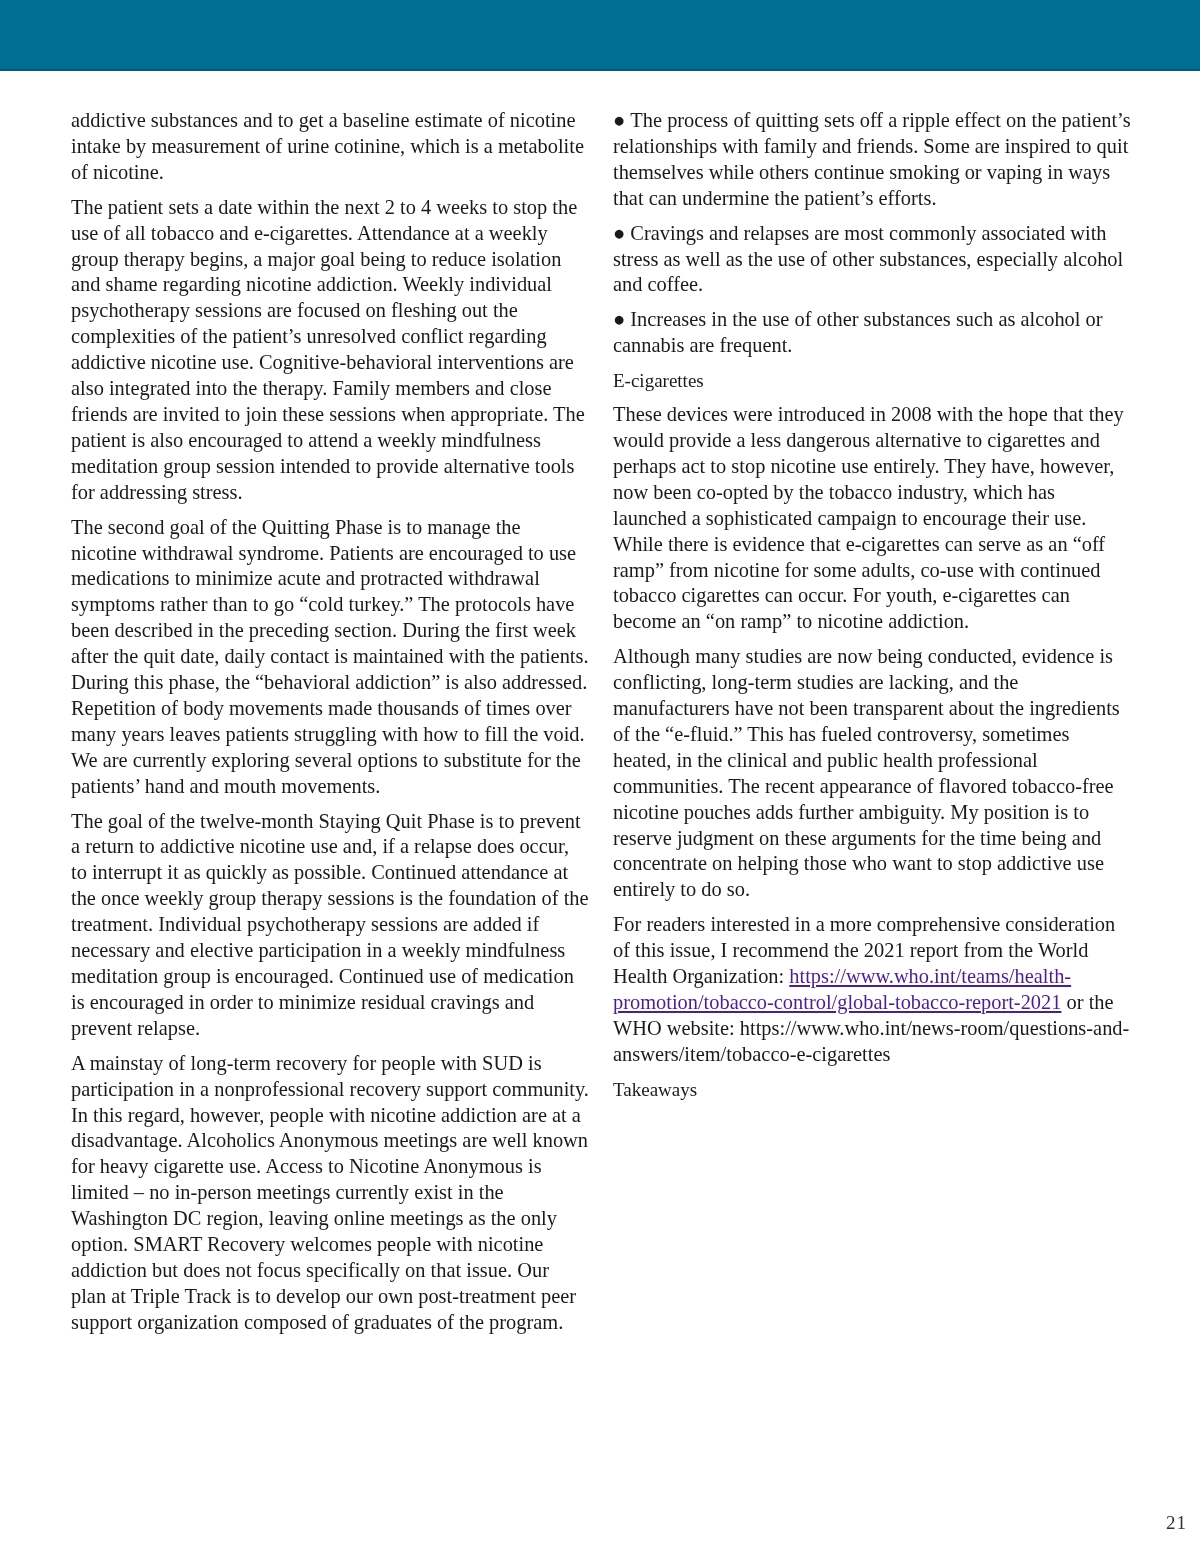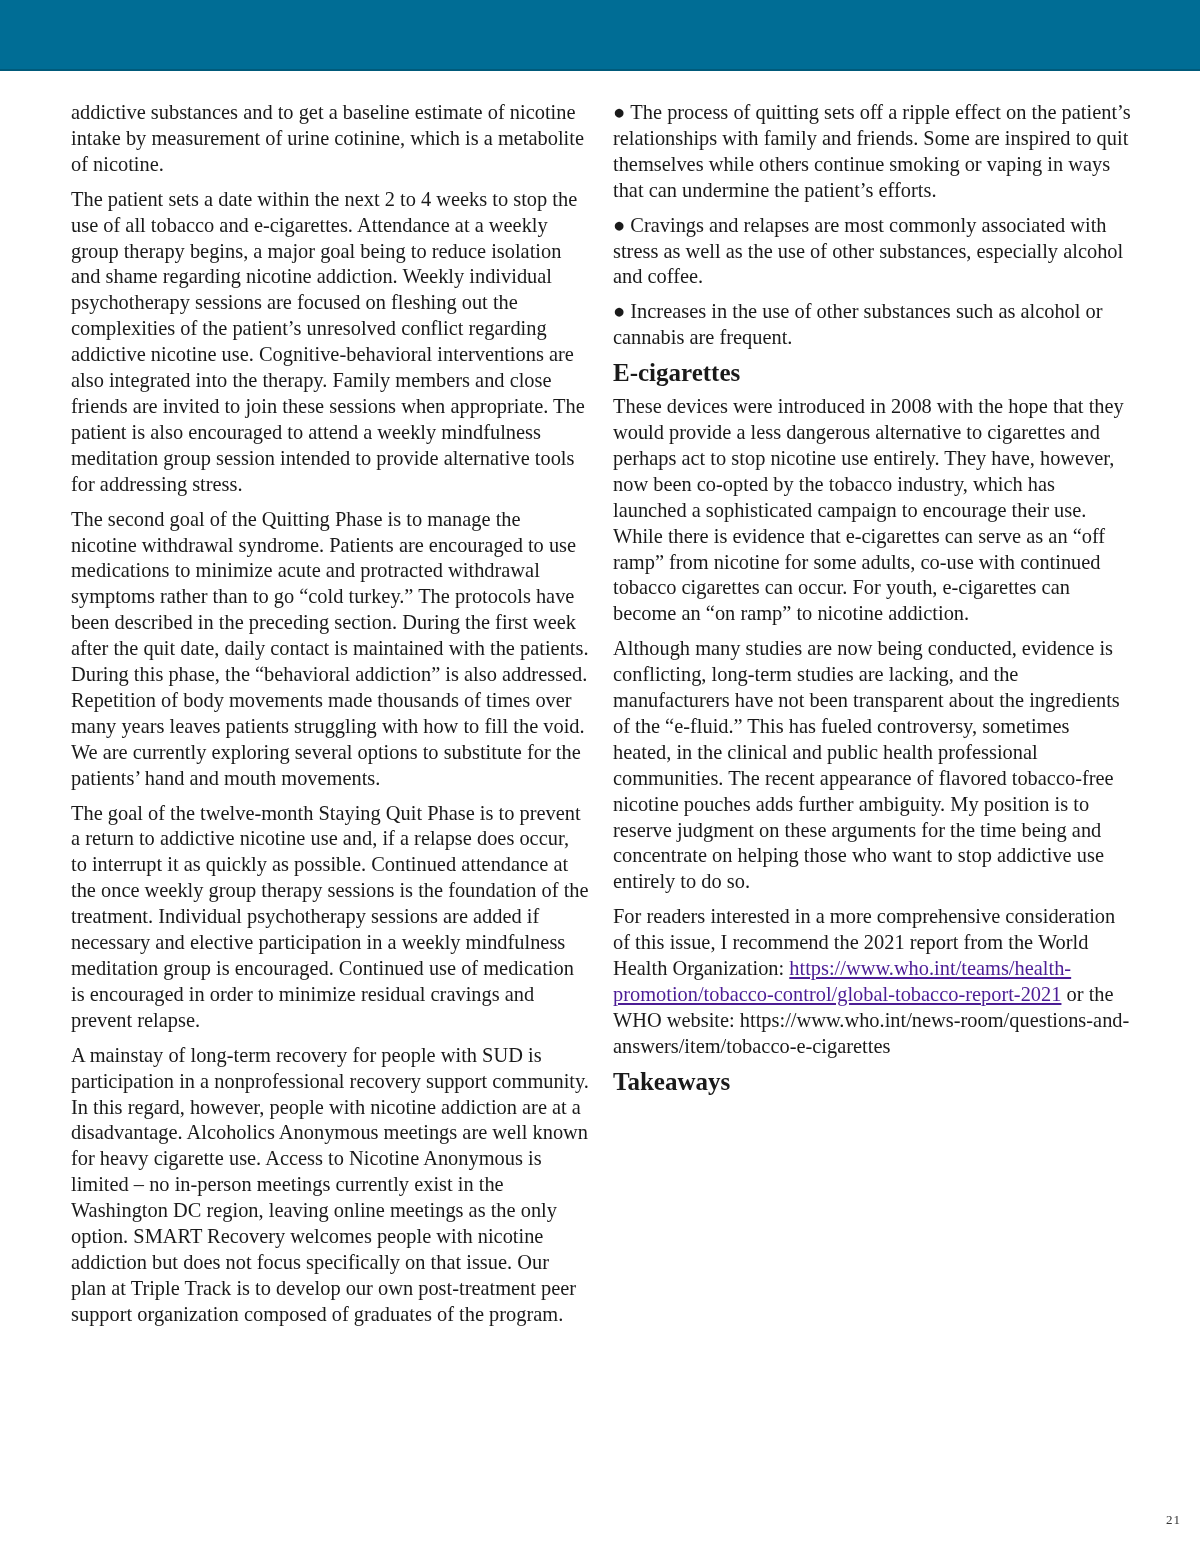--- a/index.html
+++ b/index.html
@@ -7,35 +7,35 @@
     width: 1200px; height: 1553px; position: relative; overflow: hidden;
     font-family: "DejaVu Serif", "Liberation Serif", serif;
     color: #1a1a1a;
   }
   .top-band {
     position: absolute; left: 0; top: 0; width: 1200px; height: 69px;
     background: #006d95;
     border-bottom: 2px solid #005a7a;
   }
   .col {
-    position: absolute; top: 100px; width: 518px;
+    position: absolute; top: 108px; width: 518px;
     font-family: "Liberation Serif", "DejaVu Serif", serif;
     font-size: 20.4px; line-height: 25.9px;
   }
   .col-left { left: 71px; }
   .col-right { left: 613px; width: 518px; }
   .col p { margin: 0 0 9px 0; }
   .col h3 {
-    margin: 0 0 8px 0; font-size: 25px; line-height: 25.9px; font-weight: bold;
+    margin: 0 0 8px 0; font-size: 19px; line-height: 25.9px; font-weight: normal;
   }
   .bullet { margin-right: 5px; }
   a.link { color: #4c1d95; text-decoration: underline; }
   .page-number {
     position: absolute; left: 1166px; top: 1512px;
-    font-family: "Liberation Serif", serif; font-size: 13px; letter-spacing: 1px; color: #333;
+    font-family: "Liberation Serif", serif; font-size: 19px; letter-spacing: 1px; color: #333;
   }
 </style>
 </head>
 <body>
 
 <div class="top-band"></div>
 
 <div class="col col-left">
   <p>addictive substances and to get a baseline estimate of nicotine intake by measurement of urine cotinine, which is a metabolite of nicotine.</p>
   <p>The patient sets a date within the next 2 to 4 weeks to stop the use of all tobacco and e-cigarettes. Attendance at a weekly group therapy begins, a major goal being to reduce isolation and shame regarding nicotine addiction. Weekly individual psychotherapy sessions are focused on fleshing out the complexities of the patient’s unresolved conflict regarding addictive nicotine use. Cognitive-behavioral interventions are also integrated into the therapy. Family members and close friends are invited to join these sessions when appropriate. The patient is also encouraged to attend a weekly mindfulness meditation group session intended to provide alternative tools for addressing stress.</p>

